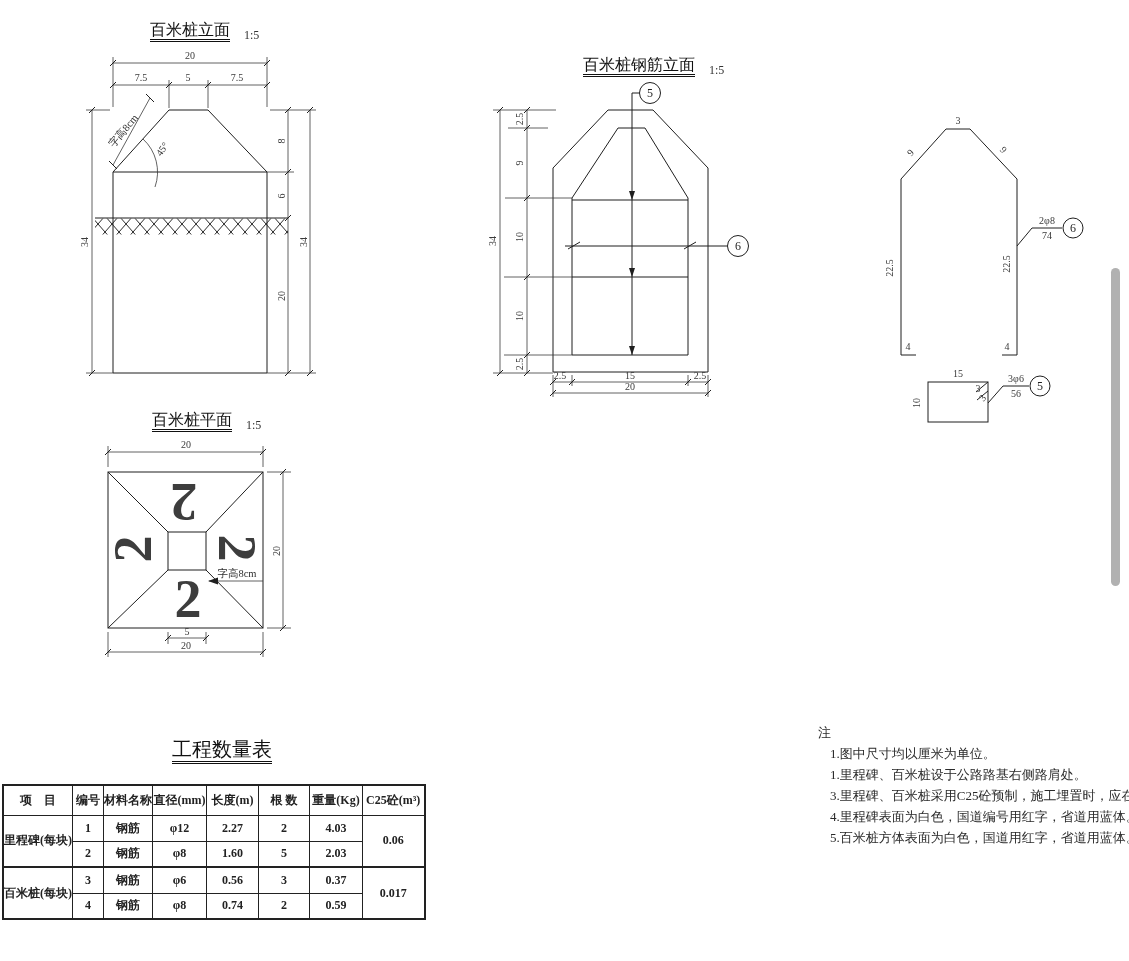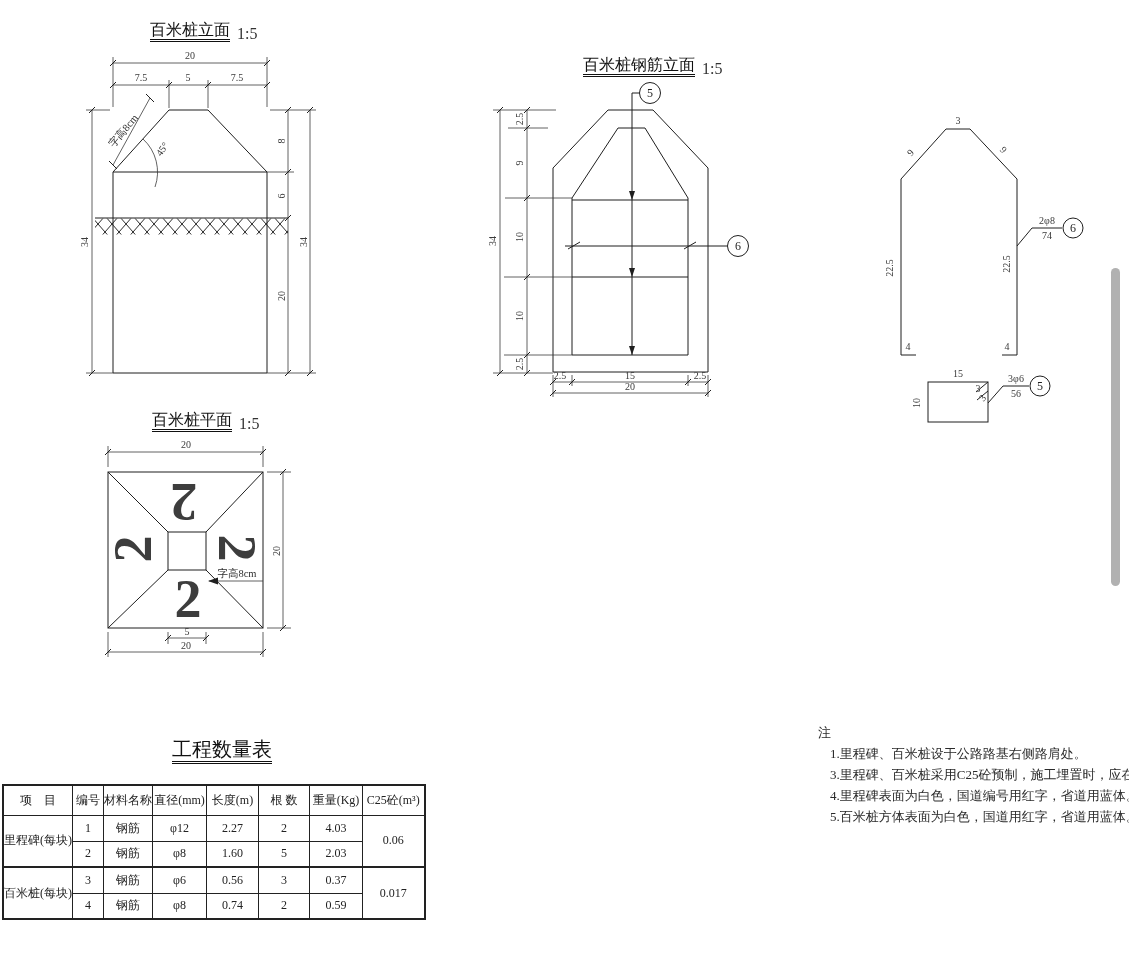--- a/index.html
+++ b/index.html
@@ -10,24 +10,24 @@
   .lnt{stroke:#3a3a3a;stroke-width:0.8;fill:none;}
   .tk{stroke:#1f1f1f;stroke-width:1;}
   .ar{fill:#1f1f1f;stroke:none;}
   .dim{font-family:"Liberation Serif","DejaVu Serif",serif;font-size:10px;fill:#3a3a3a;text-anchor:middle;}
   .co{font-family:"Liberation Serif","DejaVu Serif",serif;font-size:12px;fill:#1f1f1f;text-anchor:middle;}
   .cj{font-size:10.5px;fill:#2e2e2e;}
   .big2{font-family:"Liberation Serif","DejaVu Serif",serif;font-size:54px;font-weight:bold;fill:#3d3d3d;
         text-anchor:middle;dominant-baseline:central;}
   .dwg-title{position:absolute;white-space:nowrap;}
   .dwg-title .t{font-size:16px;font-weight:normal;color:#111;border-bottom:3px double #111;padding-bottom:1px;}
-  .dwg-title .s{font-size:16px;color:#333;position:relative;top:4px;margin-left:7px;}
+  .dwg-title .s{font-size:12px;color:#333;position:relative;top:4px;margin-left:14px;}
   .qty-table{position:absolute;left:2px;top:784px;border-collapse:collapse;table-layout:fixed;
              font-size:12px;color:#222;text-align:center;border:2px solid #222;}
-  .qty-table td,.qty-table th{border:1px solid #222;font-weight:normal;padding:0;overflow:hidden;white-space:nowrap;}
+  .qty-table td,.qty-table th{border:1px solid #222;font-weight:bold;padding:0;overflow:hidden;white-space:nowrap;}
   .qty-table tr{height:26px;}
   .qty-table tr.hdr{height:30px;}
   .qty-table tr.grp td{border-top:2px solid #222;}
   .notes{position:absolute;left:815px;top:722px;width:314px;overflow:hidden;
          font-size:13px;color:#2a2a2a;line-height:21px;}
   .notes .h{padding-left:3px;}
   .notes .line{padding-left:15px;white-space:nowrap;}
   .notes .line.cont{padding-left:28px;}
   .scroll-thumb{position:absolute;left:1111px;top:268px;width:9px;height:318px;
                 border-radius:5px;background:#b1b1b1;}
@@ -320,20 +320,21 @@
       <td>φ8</td>
       <td>0.74</td>
       <td>2</td>
       <td>0.59</td>
     </tr>
   </tbody>
     </table>
 
   <div class="notes">
     <div class="h">注</div>
+    <div class="line">1.图中尺寸均以厘米为单位。</div>
     <div class="line">1.里程碑、百米桩设于公路路基右侧路肩处。</div>
     <div class="line">3.里程碑、百米桩采用C25砼预制，施工埋置时，应在碑体与坑缝隙间填</div>
     <div class="line">4.里程碑表面为白色，国道编号用红字，省道用蓝体。</div>
     <div class="line">5.百米桩方体表面为白色，国道用红字，省道用蓝体。</div>
   </div>
 
   <div class="scroll-thumb"></div>
 
 </div>
 

